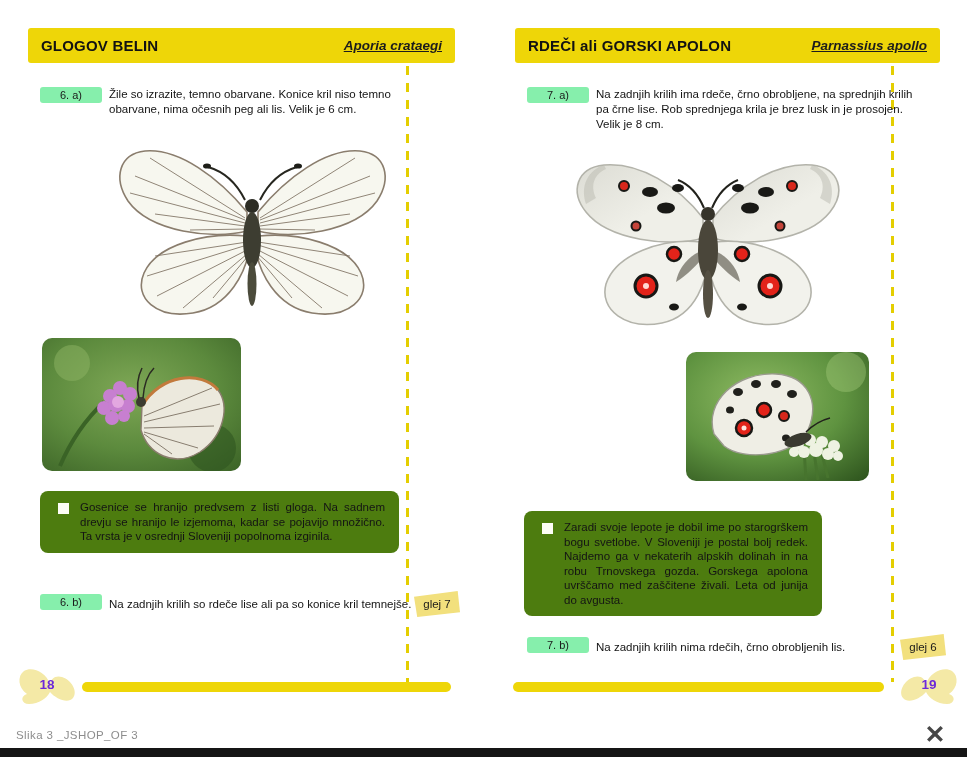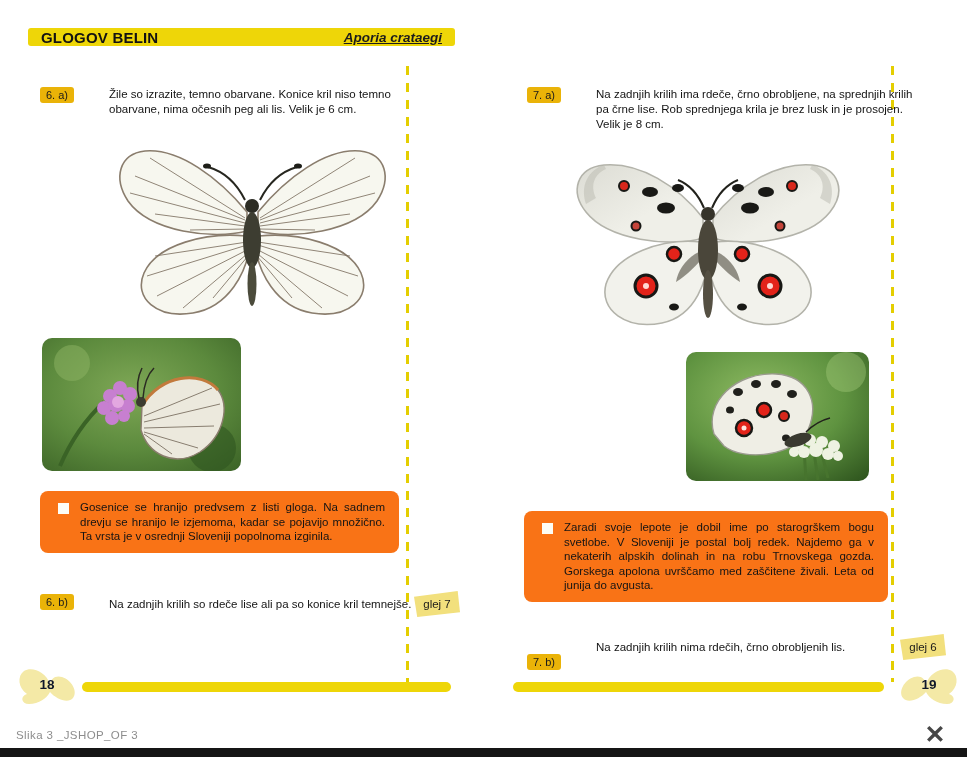--- a/index.html
+++ b/index.html
@@ -1,36 +1,36 @@
 <!DOCTYPE html>
 <html><head>
 <meta charset="utf-8">
 <style>
   html,body{margin:0;padding:0;background:#ffffff;}
   .canvas{position:relative;width:967px;height:757px;background:#ffffff;overflow:hidden;
           font-family:"Liberation Sans",sans-serif;color:#1b1b1b;}
-  .header-bar{position:absolute;height:18px;background:#eed608;border-radius:3px;
+  .header-bar{position:absolute;height:35px;background:#eed608;border-radius:3px;
               display:flex;align-items:center;justify-content:space-between;padding:0 13px;box-sizing:border-box;}
   .header-title{font-weight:700;font-size:15px;letter-spacing:.2px;color:#121212;}
   .header-latin{font-style:italic;font-weight:600;font-size:13.5px;color:#1c1c1c;text-decoration:underline;}
   .dashed-v{position:absolute;width:3px;
             background:repeating-linear-gradient(to bottom,#e4ce00 0 9px,transparent 9px 17px);}
-  .key-label{position:absolute;background:#eab308;border-radius:3px;padding:2px 6px;
+  .key-label{position:absolute;background:#86efac;border-radius:3px;padding:2px 20px;
              font-size:11px;color:#1a1a1a;white-space:nowrap;}
   .key-text{position:absolute;font-size:11.5px;line-height:15px;color:#141414;margin-left:25px;}
-  .info-box{position:absolute;background:#f97316;border-radius:8px;box-sizing:border-box;
+  .info-box{position:absolute;background:#4d7c0f;border-radius:8px;box-sizing:border-box;
             padding:9px 14px 9px 40px;font-size:11.5px;line-height:14.5px;color:#141414;text-align:justify;}
   .bullet{position:absolute;left:18px;top:12px;width:11px;height:11px;background:#fdfdf6;}
   .see-tab{position:absolute;width:46px;height:26px;background:#f2e07d;
            clip-path:polygon(0% 22%,95% 0%,100% 82%,7% 100%);
            display:flex;align-items:center;justify-content:center;font-size:11.5px;color:#1a1a1a;}
   .bottom-bar{position:absolute;height:10px;background:#eed608;border-radius:5px;top:682px;}
   .page-blob{position:absolute;width:62px;height:40px;top:666px;}
   .page-blob svg{position:absolute;left:0;top:0;}
-  .page-num{position:absolute;width:100%;text-align:center;top:11px;font-weight:700;font-size:13.5px;color:#0f172a;}
+  .page-num{position:absolute;width:100%;text-align:center;top:11px;font-weight:700;font-size:13.5px;color:#6d28d9;}
   .photo{position:absolute;border-radius:10px;overflow:hidden;}
   .bigshot{position:absolute;}
   .caption{position:absolute;left:16px;top:729px;font-size:11.5px;letter-spacing:.4px;color:#8d8d8d;}
   .close-btn{position:absolute;left:920px;top:719px;width:30px;height:30px;border:none;background:transparent;
              font-size:25px;font-weight:700;color:#474747;cursor:pointer;line-height:30px;text-align:center;padding:0;}
   .black-bar{position:absolute;left:0;top:748px;width:967px;height:9px;background:#151515;}
 </style>
 </head>
 <body>
 
@@ -132,20 +132,24 @@
   <div class="see-tab" style="left:414px;top:591px;">glej 7</div>
 
   <div class="bottom-bar" style="left:82px;width:369px;"></div>
   <div class="page-blob" style="left:16px;">
     <svg width="62" height="40" viewBox="0 0 62 40">
       <path d="M34,18 C30,6 16,0 8,5 C1,10 2,22 11,28 C4,30 5,38 13,38 C23,38 31,32 34,26 C40,33 52,38 57,32 C62,26 56,14 46,11 C39,9 35,13 34,18 Z" fill="#f4e9a6"></path>
     </svg>
     <div class="page-num">18</div>
   </div>
 
+  <div class="header-bar" style="left:515px;top:28px;width:425px;">
+    <span class="header-title">RDEČI ali GORSKI APOLON</span>
+    <span class="header-latin">Parnassius apollo</span>
+  </div>
   <div class="dashed-v" style="left:891px;top:66px;height:616px;"></div>
 
   <span class="key-label" style="left:527px;top:87px;">7. a)</span>
   <div class="key-text" style="left:571px;top:87px;width:330px;">Na zadnjih krilih ima rdeče, črno obrobljene, na sprednjih krilih pa črne lise. Rob sprednjega krila je brez lusk in je prosojen. Velik je 8 cm.</div>
 
   <svg class="bigshot" style="left:558px;top:142px;" width="300" height="202" viewBox="0 0 300 202">
     <defs>
       <linearGradient id="wg" x1="0" y1="0" x2="1" y2="1">
         <stop offset="0%" stop-color="#dcdcd4"></stop>
           <stop offset="60%" stop-color="#efefe8"></stop>
@@ -228,26 +232,26 @@
       </g>
       <circle cx="78" cy="58" r="7" fill="#e3231a" stroke="#181815" stroke-width="2.5"></circle>
       <circle cx="58" cy="76" r="8" fill="#e3231a" stroke="#181815" stroke-width="2.5"></circle>
       <circle cx="58" cy="76" r="2.5" fill="#ffe3de"></circle>
       <circle cx="98" cy="64" r="5" fill="#d8281c" stroke="#181815" stroke-width="2"></circle>
       <ellipse cx="112" cy="88" rx="14" ry="6" fill="#3a3a30" transform="rotate(-18 112 88)"></ellipse>
       <path d="M120,80 C128,72 136,68 144,66" stroke="#22221c" stroke-width="1.5" fill="none"></path>
     </svg>
   </div>
 
-  <div class="info-box" style="left:524px;top:511px;width:364px;">
+  <div class="info-box" style="left:524px;top:511px;width:298px;">
     <span class="bullet"></span>
     <span>Zaradi svoje lepote je dobil ime po starogrškem bogu svetlobe. V Sloveniji je postal bolj redek. Najdemo ga v nekaterih alpskih dolinah in na robu Trnovskega gozda. Gorskega apolona uvrščamo med zaščitene živali. Leta od junija do avgusta.</span>
   </div>
 
-  <span class="key-label" style="left:527px;top:654px;">7. b)</span>
+  <span class="key-label" style="left:527px;top:637px;">7. b)</span>
   <div class="key-text" style="left:571px;top:640px;width:310px;">Na zadnjih krilih nima rdečih, črno obrobljenih lis.</div>
   <div class="see-tab" style="left:900px;top:634px;">glej 6</div>
 
   <div class="bottom-bar" style="left:513px;width:371px;"></div>
   <div class="page-blob" style="left:898px;">
     <svg width="62" height="40" viewBox="0 0 62 40">
       <path d="M28,18 C32,6 46,0 54,5 C61,10 60,22 51,28 C58,30 57,38 49,38 C39,38 31,32 28,26 C22,33 10,38 5,32 C0,26 6,14 16,11 C23,9 27,13 28,18 Z" fill="#f4e9a6"></path>
     </svg>
     <div class="page-num">19</div>
   </div>

